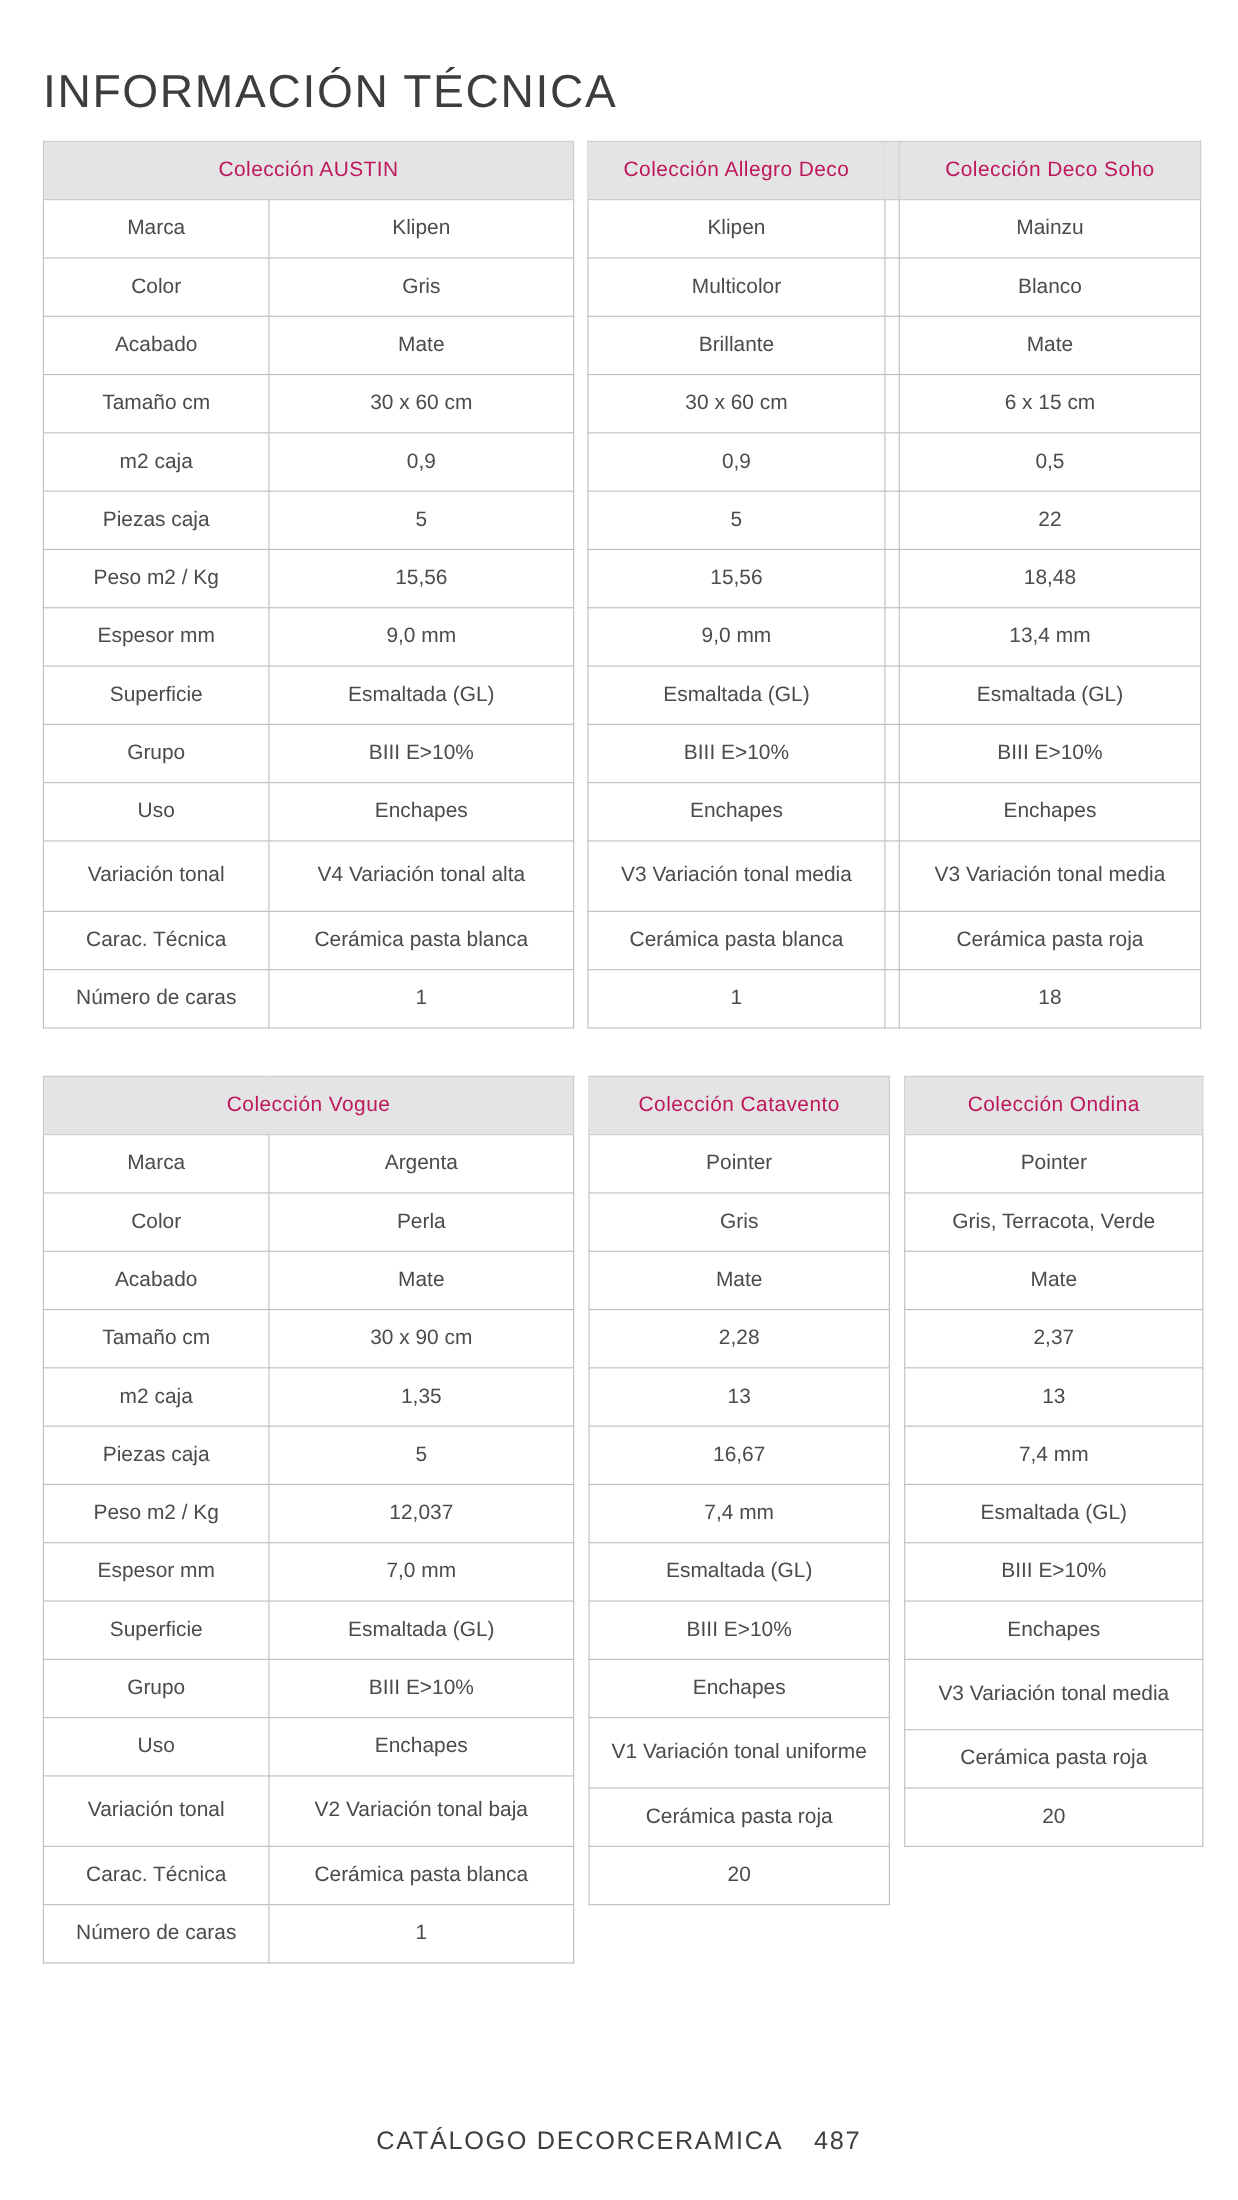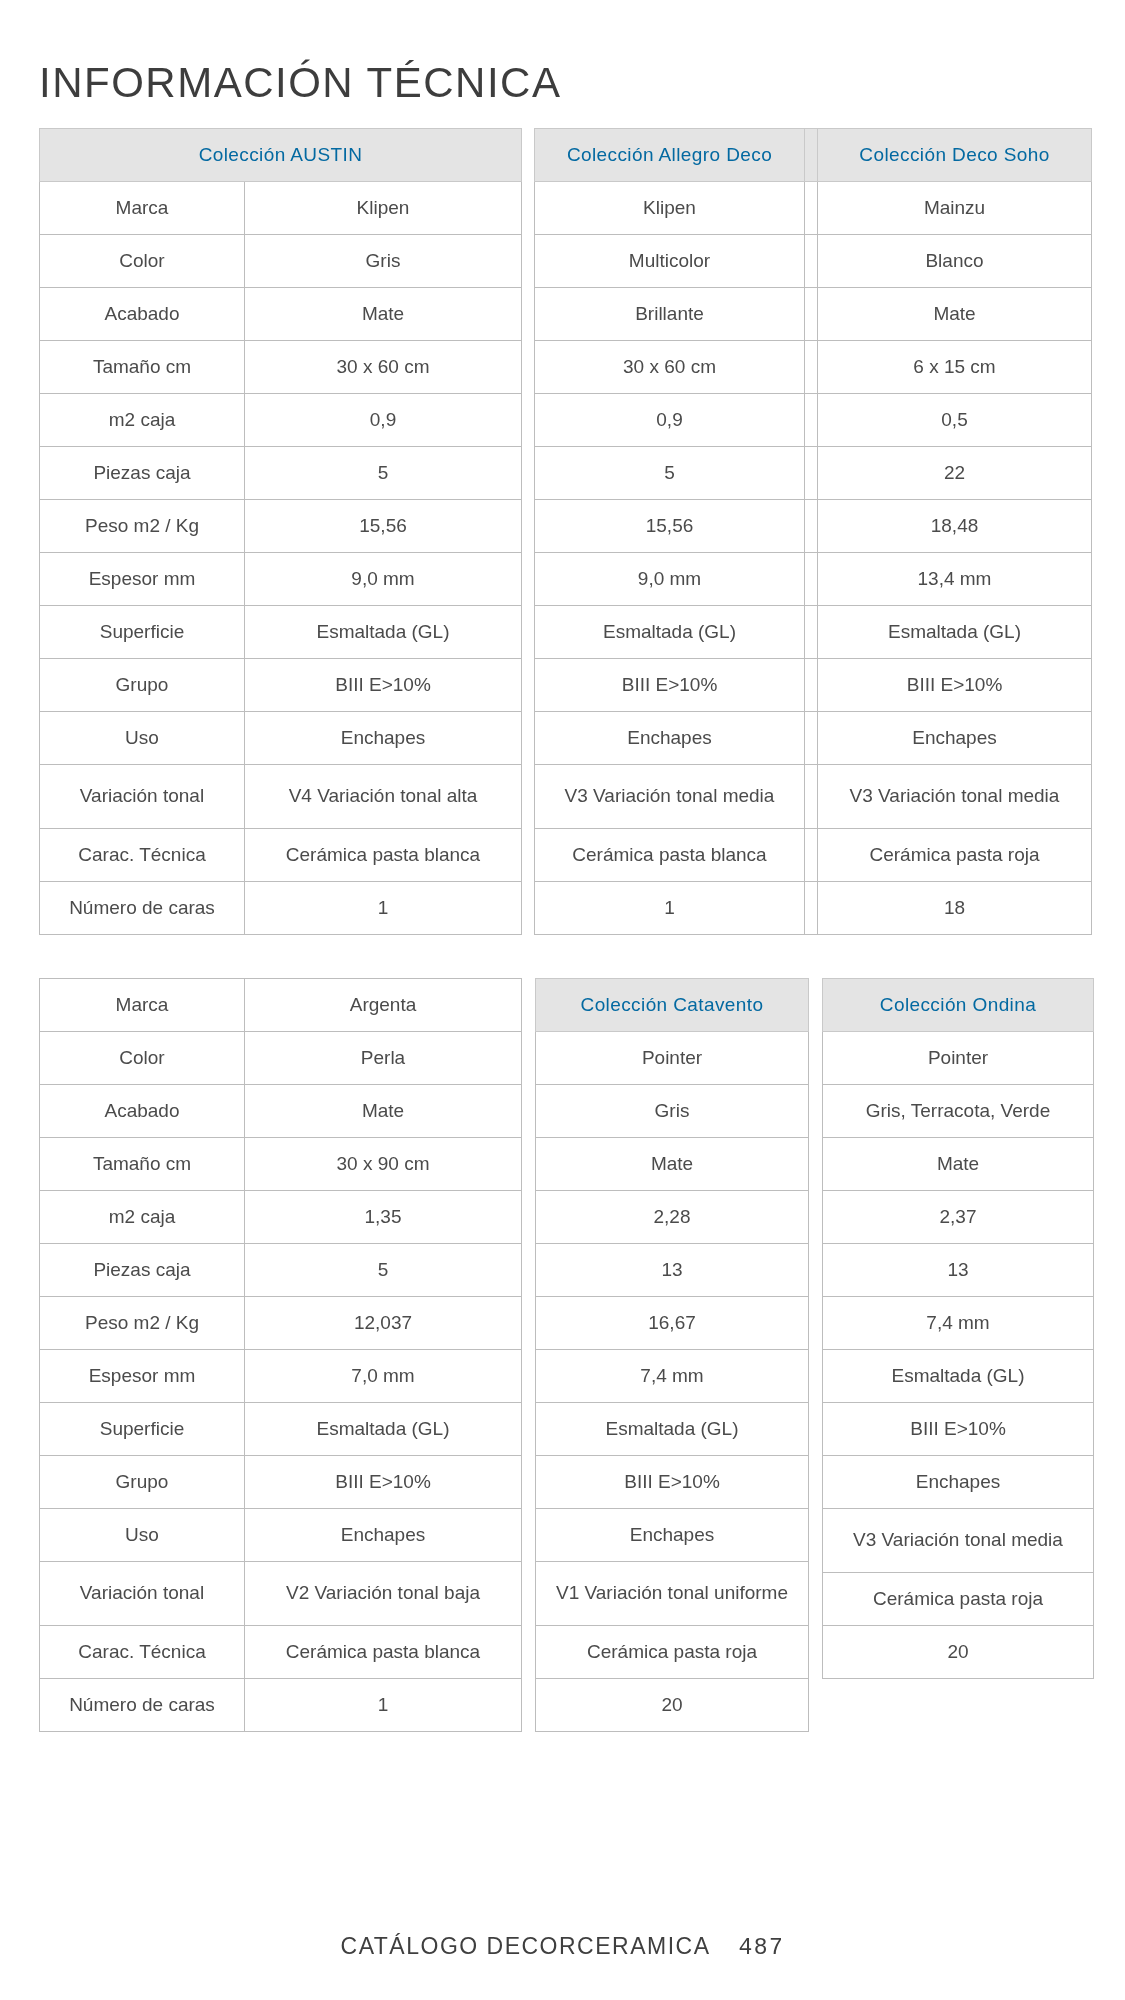--- a/index.html
+++ b/index.html
@@ -22,33 +22,33 @@
   table { border-collapse:collapse; table-layout:fixed; }
   th, td {
     border:1px solid #bdbdbd;
     text-align:center; vertical-align:middle;
     font-size:19px; font-weight:400; color:#4b4b4b;
     padding:0 6px; line-height:1.2;
     overflow:hidden;
   }
   th {
     background:#e4e4e4; height:52px;
-    letter-spacing:0.4px; color:#0369a1;
+    letter-spacing:0.4px; color:#be185d;
     border-color:#c9c9c9;
   }
   tr { height:53px; }
   tr.tall { height:64px; }
   td.spacer { padding:0; }
 
   .footer {
     position:absolute; left:0; top:1933px; width:1125px;
     text-align:center; font-size:23px; letter-spacing:1.5px;
     color:#3f3f3f;
   }
-  .footer .page-number { margin-left:28px;font-family:Liberation Mono, monospace; }
+  .footer .page-number { margin-left:28px; }
 </style>
 </head>
 <body>
 
 <div class="page-title">INFORMACIÓN TÉCNICA</div>
 
 <div class="group" id="group-top">
 
   <table>
     <colgroup>
@@ -205,20 +205,23 @@
 </div>
 
 <div class="group" id="group-bottom">
 
   <table>
     <colgroup>
         <col style="width:205px">
         <col style="width:277px">
       </colgroup>
     <tbody>
+        <tr>
+          <th colspan="2">Colección Vogue</th>
+        </tr>
     <tr>
           <td>Marca</td>
           <td>Argenta</td>
         </tr>
     <tr>
           <td>Color</td>
           <td>Perla</td>
         </tr>
     <tr>
           <td>Acabado</td>

